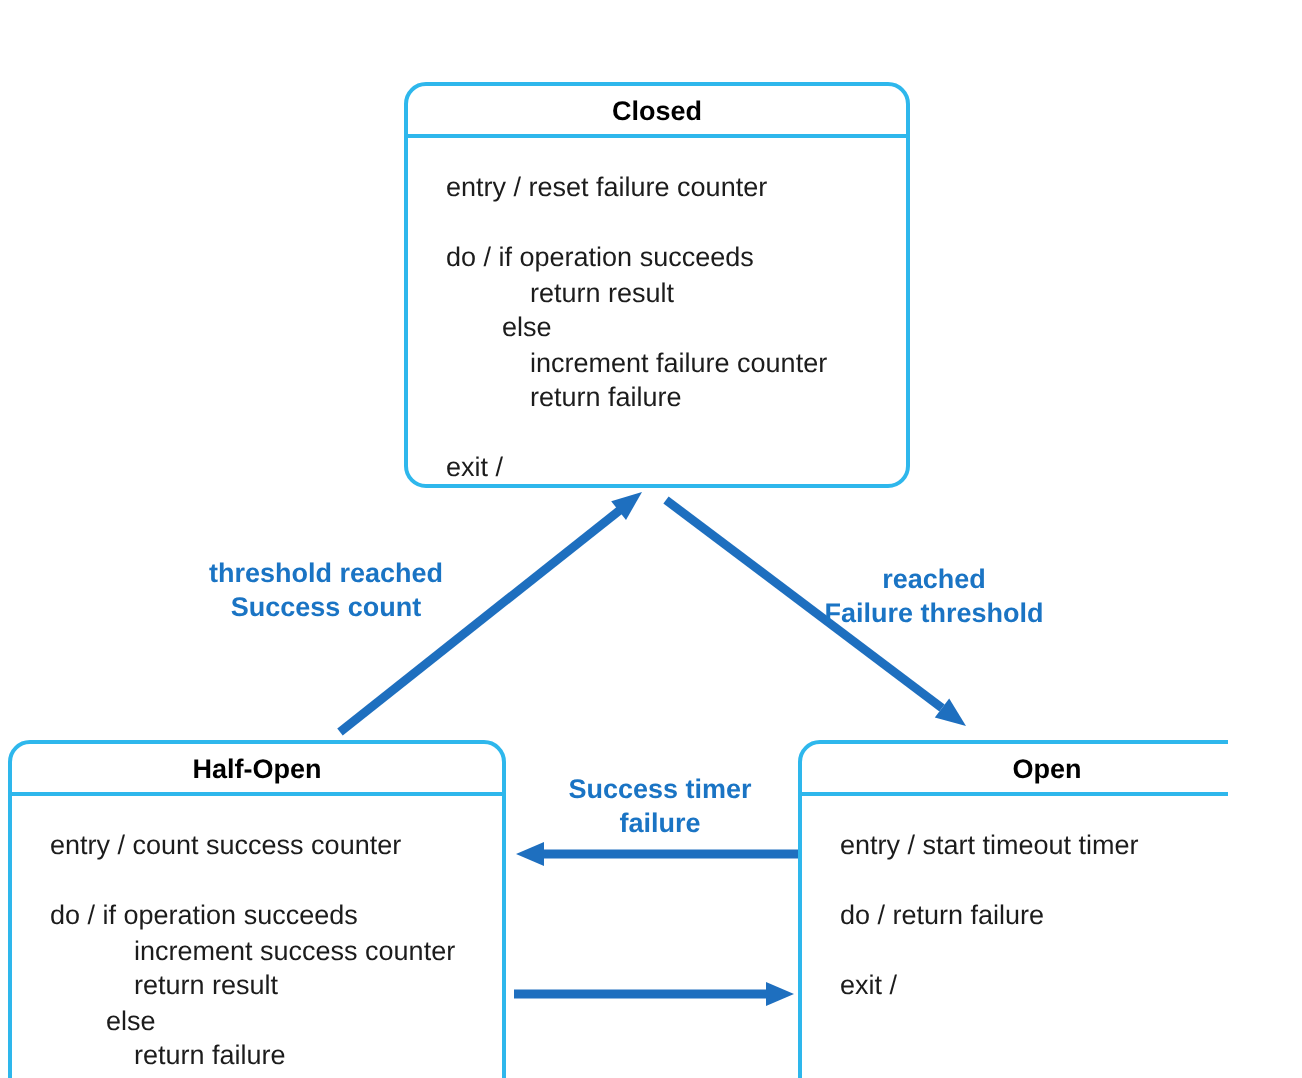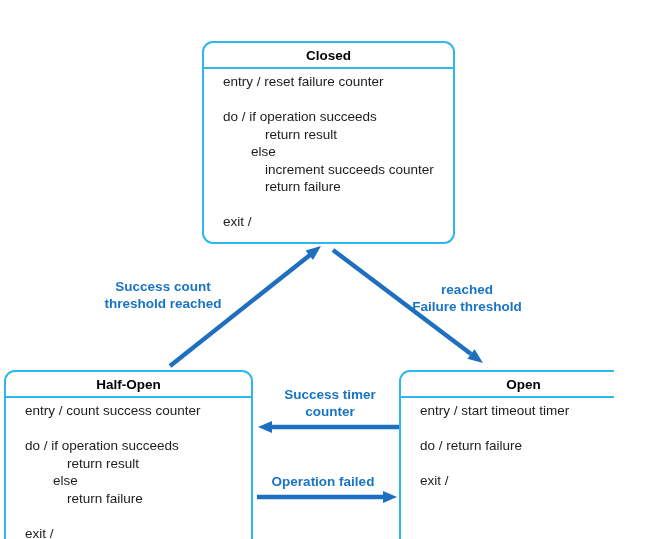--- a/index.html
+++ b/index.html
@@ -30,21 +30,21 @@
   .state-title {
     font-weight: bold;
     font-size: 13.5px;
     color: var(--title-text);
     text-align: center;
     padding: 5px 0 4px 0;
     border-bottom: 2px solid var(--box-border);
     line-height: 15px;
   }
   .state-body {
-    padding: 4px 8px 0 19px;
+    padding: 16px 8px 0 19px;
     font-size: 13.5px;
     line-height: 17.5px;
     color: var(--body-text);
   }
   .state-body .line { white-space: nowrap; }
   #state-closed   { left: 202px; top: 7px;   width: 253px; height: 203px; }
   #state-half-open{ left: 4px;   top: 336px; width: 249px; height: 199px; }
   #state-open     { left: 399px; top: 336px; width: 249px; height: 199px; }
 
   .arrow-layer {
@@ -92,61 +92,59 @@
   </svg>
 
   <div class="state" id="state-closed">
     <div class="state-title">Closed</div>
     <div class="state-body">
         <div class="line">entry / reset failure counter</div>
         <div class="line">&nbsp;</div>
         <div class="line">do / if operation succeeds</div>
         <div class="line" style="padding-left: 42px;">return result</div>
         <div class="line" style="padding-left: 28px;">else</div>
-        <div class="line" style="padding-left: 42px;">increment succeeds counter</div>
+        <div class="line" style="padding-left: 42px;">increment failure counter</div>
         <div class="line" style="padding-left: 42px;">return failure</div>
         <div class="line">&nbsp;</div>
         <div class="line">exit /</div>
       </div>
   </div>
 
   <div class="state" id="state-half-open">
     <div class="state-title">Half-Open</div>
     <div class="state-body">
         <div class="line">entry / count success counter</div>
         <div class="line">&nbsp;</div>
         <div class="line">do / if operation succeeds</div>
+        <div class="line" style="padding-left: 42px;">increment success counter</div>
         <div class="line" style="padding-left: 42px;">return result</div>
         <div class="line" style="padding-left: 28px;">else</div>
         <div class="line" style="padding-left: 42px;">return failure</div>
         <div class="line">&nbsp;</div>
         <div class="line">exit /</div>
       </div>
   </div>
 
   <div class="state" id="state-open">
     <div class="state-title">Open</div>
     <div class="state-body">
         <div class="line">entry / start timeout timer</div>
         <div class="line">&nbsp;</div>
         <div class="line">do / return failure</div>
         <div class="line">&nbsp;</div>
         <div class="line">exit /</div>
       </div>
   </div>
 
   <div class="t-label" id="label-success">
+      <div class="line">threshold reached</div>
       <div class="line">Success count</div>
-      <div class="line">threshold reached</div>
     </div>
   <div class="t-label" id="label-failure">
       <div class="line">reached</div>
       <div class="line">Failure threshold</div>
     </div>
   <div class="t-label" id="label-timeout">
       <div class="line">Success timer</div>
-      <div class="line">counter</div>
-    </div>
-  <div class="t-label" id="label-opfail">
-      <div class="line">Operation failed</div>
+      <div class="line">failure</div>
     </div>
 
 </div>
 
 </body></html>

